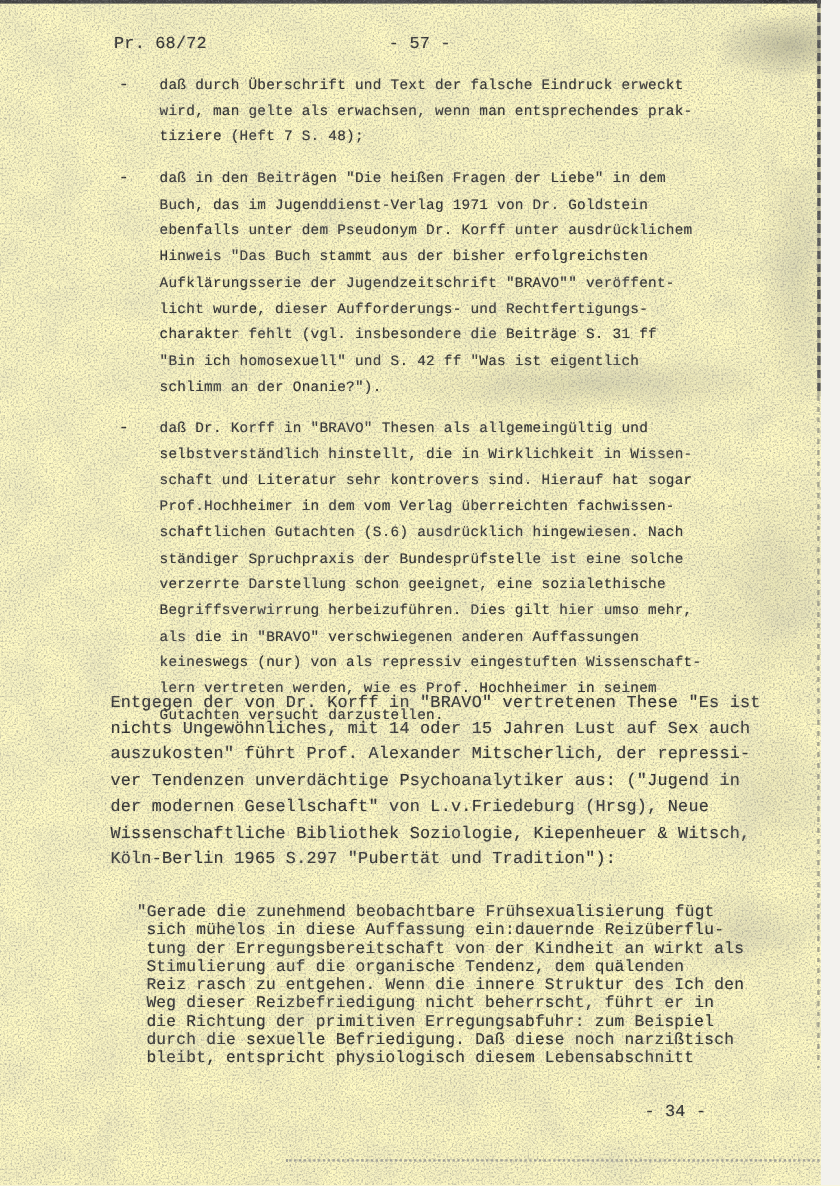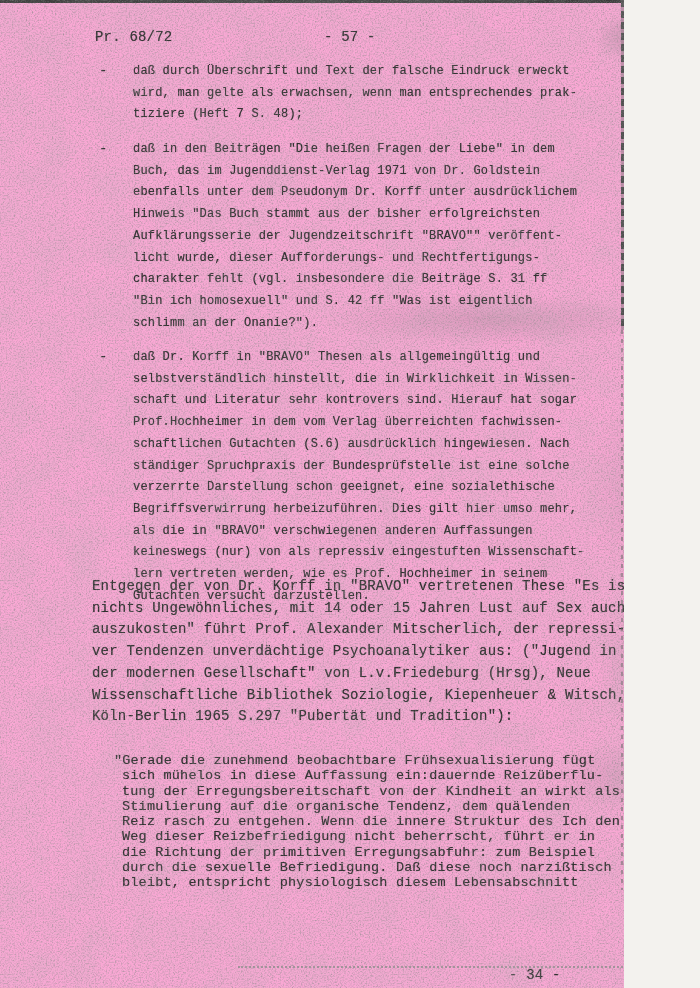--- a/index.html
+++ b/index.html
@@ -4,23 +4,24 @@
 <style>
   html, body { margin: 0; padding: 0; }
   body {
     width: 700px; height: 988px;
     background: #f3f2ee;
     font-family: "Liberation Mono", "DejaVu Sans Mono", monospace;
     overflow: hidden;
   }
   .page {
     position: relative;
-    width: 624px; height: 988px;
-    background: #f9a8d4;
+    width: 672px; height: 988px;
+    background: #fef9c3;
     overflow: hidden;
+    padding-left: 12px;
   }
   .txt {
     position: absolute;
     color: #2d2d2d;
     font-size: 14px;
     line-height: 21.7px;
     white-space: pre-line;
     letter-spacing: 0.2px;
     text-shadow: 0 0 0.7px rgba(45,45,45,0.6);
   }
@@ -40,21 +41,21 @@
   #pgtop   { left: 324px; top: 27px; }
   .b1 { top: 61px; }
   .b2 { top: 139px; }
   .b3 { top: 347px; }
   .para  { left: 92px;  top: 576px; width: 580px; }
   .quote {
     left: 122px; top: 753px; width: 540px;
     font-size: 13.5px; line-height: 15.3px;
     text-indent: -8px;
   }
-  #pgbottom { left: 509px; top: 917px; margin-top: 48px; }
+  #pgbottom { left: 537px; top: 917px; }
 
   
   .artifact { position: absolute; pointer-events: none; }
   .edge-top {
     left: 0; top: 0; width: 700px; height: 3px;
     background: linear-gradient(to right, #3a3a3a 0%, #474747 60%, #303030 100%);
   }
   .edge-right-solid {
     right: 0; top: 0; width: 3px; height: 330px;
     background: repeating-linear-gradient(to bottom, #4a4a4a 0 7px, rgba(90,90,90,0.35) 7px 11px);

